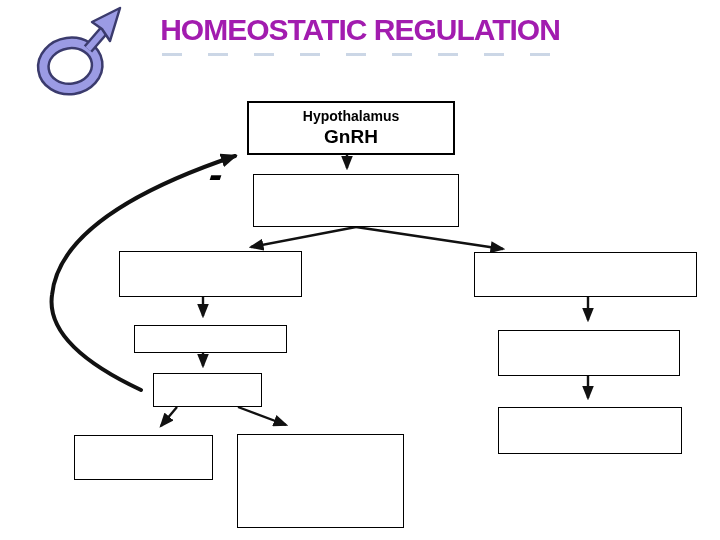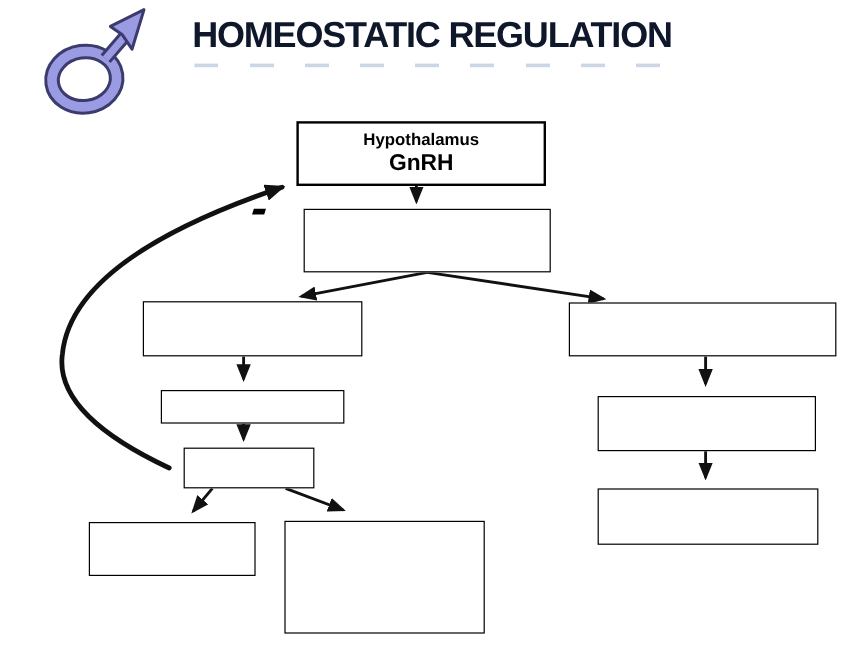--- a/index.html
+++ b/index.html
@@ -4,21 +4,21 @@
 <style>
   html,body{margin:0;padding:0;background:#ffffff;}
   .slide{
     position:relative;width:720px;height:540px;background:#ffffff;overflow:hidden;
     font-family:"Liberation Sans",sans-serif;
   }
   
   .title{
     position:absolute;left:0;top:12px;width:720px;margin:0;
     text-align:center;font-size:30px;font-weight:bold;letter-spacing:-1px;
-    color:#0f172a;line-height:36px;
+    color:#a21caf;line-height:36px;
   }
   .title-echo{
     position:absolute;left:162px;top:53px;width:396px;height:3px;
     background:repeating-linear-gradient(90deg,
       rgba(70,110,165,0.28) 0 20px, transparent 20px 46px);
   }
   
   .male-icon{position:absolute;left:28px;top:4px;width:110px;height:95px;}
   
   .box{

